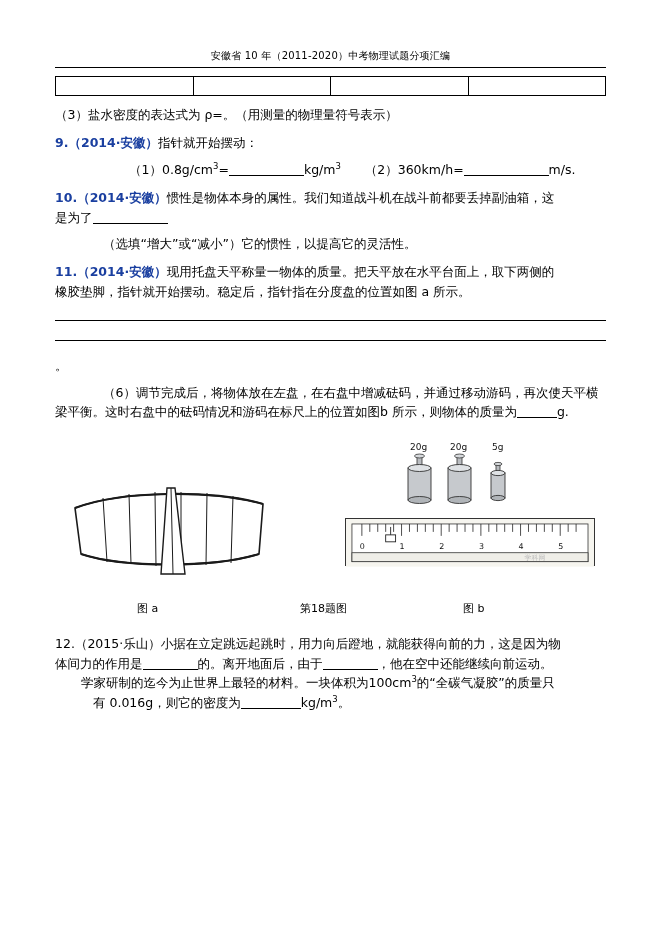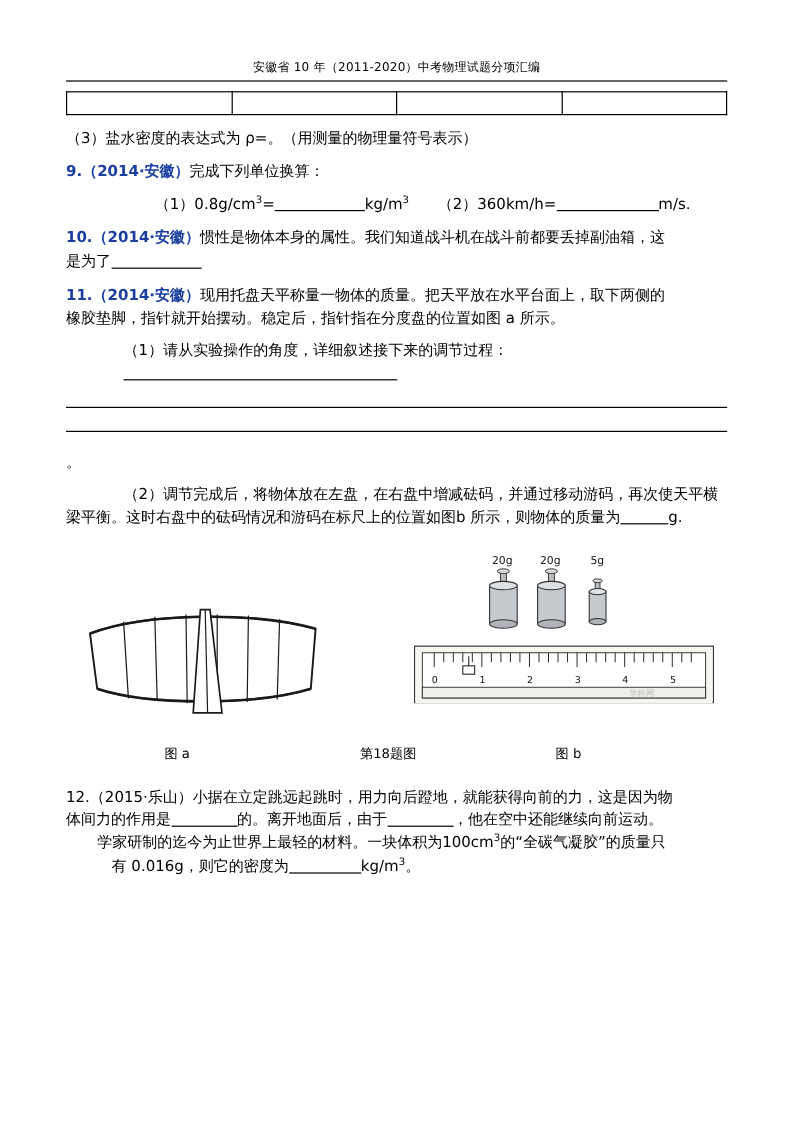--- a/index.html
+++ b/index.html
@@ -136,53 +136,53 @@
         <td></td>
       </tr>
     </tbody>
       </table>
 
     <div class="q">
       <span>（3）盐水密度的表达式为 ρ=。（用测量的物理量符号表示）</span>
     </div>
 
     <div class="q">
-      <span class="qnum">9.（2014·安徽）</span><span>完成下列单位换算：</span>
+      <span class="qnum">9.（2014·安徽）</span><span>指针就开始摆动：</span>
     </div>
     <div class="q-sub indent">
       <span>（1）0.8g/cm</span><sup>3</sup><span>=</span><span class="blank b-75"></span><span>kg/m</span><sup>3</sup>
       &nbsp;&nbsp;&nbsp;&nbsp;
       <span>（2）360km/h=</span><span class="blank b-85"></span><span>m/s.</span>
     </div>
 
     <div class="q">
       <span class="qnum">10.（2014·安徽）</span><span>惯性是物体本身的属性。我们知道战斗机在战斗前都要丢掉副油箱，这</span>
     </div>
     <div>
       <span>是为了</span><span class="blank b-75"></span>
     </div>
+    <div class="q-sub">
+      <span>（选填“增大”或“减小”）它的惯性，以提高它的灵活性。</span>
+    </div>
 
     <div class="q">
       <span class="qnum">11.（2014·安徽）</span><span>现用托盘天平称量一物体的质量。把天平放在水平台面上，取下两侧的</span>
     </div>
     <div>
       <span>橡胶垫脚，指针就开始摆动。稳定后，指针指在分度盘的位置如图 a 所示。</span>
     </div>
 
-    <div class="q-sub">
-      <span>（1）请从实验操作的角度，详细叙述接下来的调节过程：</span><span class="blank b-225"></span>
-    </div>
     <div class="rule-line"></div>
     <div class="rule-line"></div>
     <div class="tail-dot">
       <span>。</span>
     </div>
 
     <div class="q-sub">
-      <span>（2）调节完成后，将物体放在左盘，在右盘中增减砝码，并通过移动游码，再次使天平横</span>
+      <span>（6）调节完成后，将物体放在左盘，在右盘中增减砝码，并通过移动游码，再次使天平横</span>
     </div>
     <div>
       <span>梁平衡。这时右盘中的砝码情况和游码在标尺上的位置如图b 所示，则物体的质量为</span><span class="blank b-40"></span><span>g.</span>
     </div>
 
     <div class="figwrap">
 
       <svg class="scale-body" width="215" height="110" viewBox="0 0 215 110">
         <path d="M12 26 C 60 8, 150 8, 200 22 L 196 72 C 150 86, 60 86, 18 72 Z" fill="#ffffff" stroke="#1a1a1a" stroke-width="1.6"></path>
         <path d="M12 26 C 60 8, 150 8, 200 22" fill="none" stroke="#1a1a1a" stroke-width="2.2"></path>

